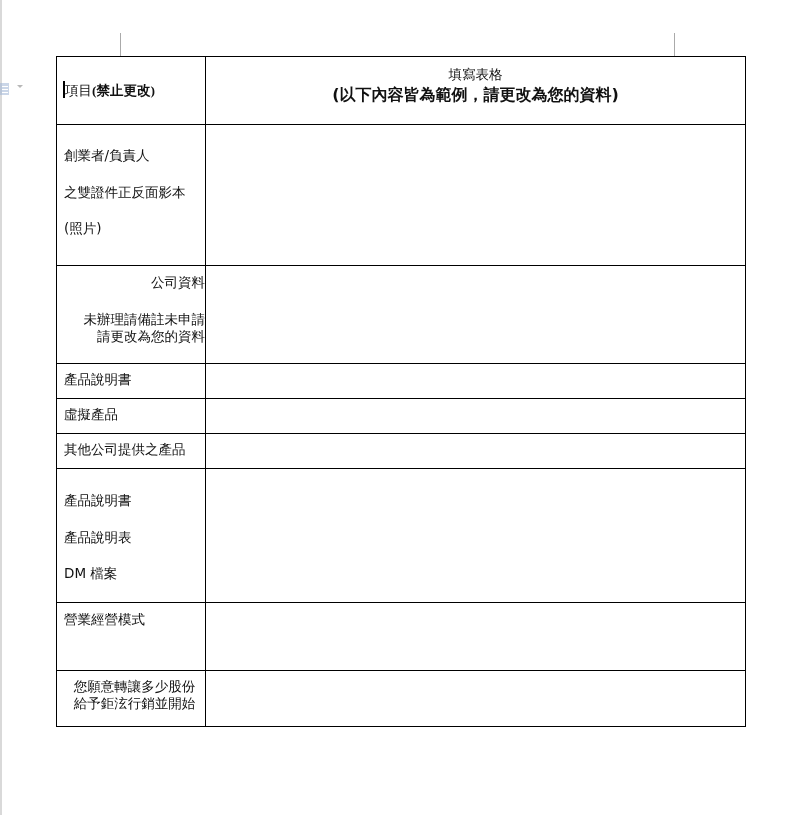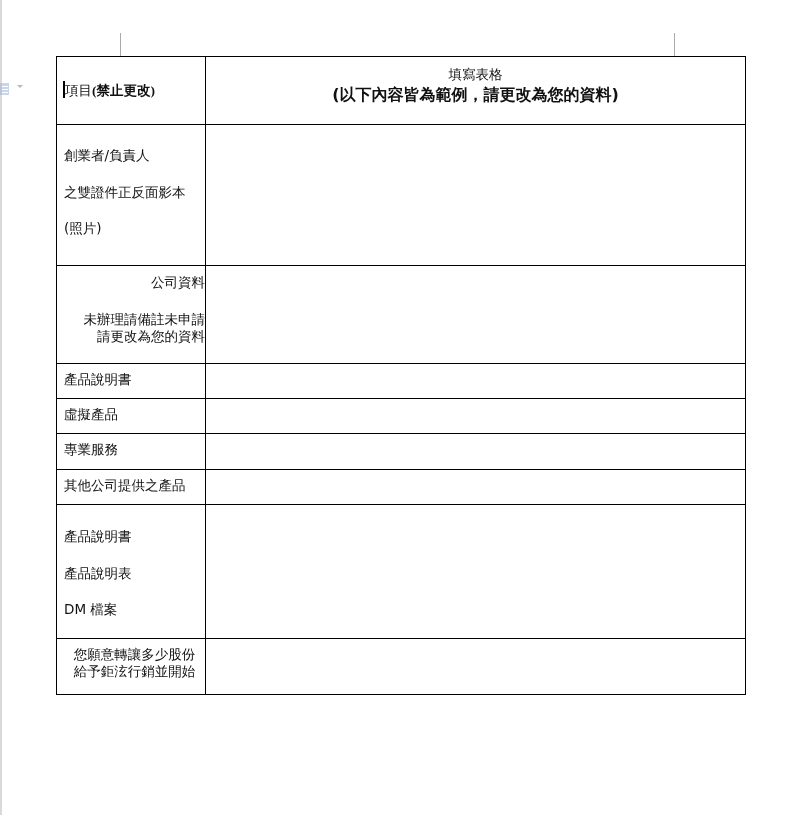--- a/index.html
+++ b/index.html
@@ -157,43 +157,43 @@
     <td></td>
   </tr>
 
   <tr class="r-single" style="height:35px">
     <td class="cell-label">
       <span class="lbl-line">虛擬產品</span>
     </td>
     <td></td>
   </tr>
 
-  <tr class="r-single" style="height:36px">
-    <td class="cell-label">
-      <span class="lbl-line">專業服務</span>
-    </td>
-    <td></td>
-  </tr>
 
   <tr class="r-single" style="height:35px">
     <td class="cell-label">
       <span class="lbl-line">其他公司提供之產品</span>
     </td>
     <td></td>
   </tr>
 
   <tr class="r-docs" style="height:99px">
     <td class="cell-label">
       <span class="lbl-line">產品說明書</span>
       <span class="lbl-line">產品說明表</span>
       <span class="lbl-line">DM 檔案</span>
     </td>
     <td></td>
   </tr>
 
+  <tr class="r-model" style="height:68px">
+    <td class="cell-label">
+      <span class="lbl-line">營業經營模式</span>
+    </td>
+    <td></td>
+  </tr>
 
   <tr class="r-share" style="height:56px">
     <td class="cell-label">
       <span class="lbl-line">您願意轉讓多少股份</span>
       <span class="lbl-line">給予鉅泫行銷並開始</span>
     </td>
     <td></td>
   </tr>
 </tbody>
   </table>

